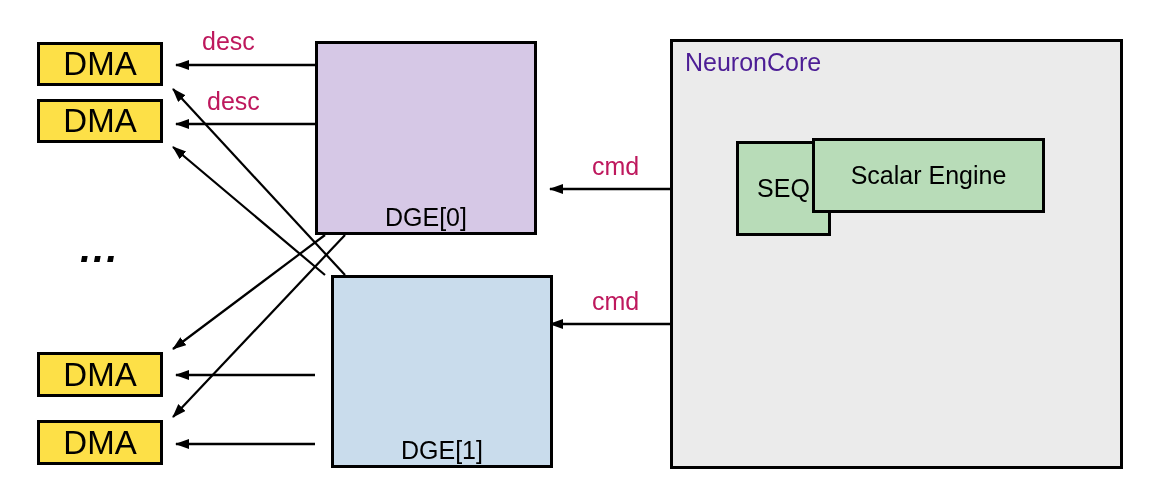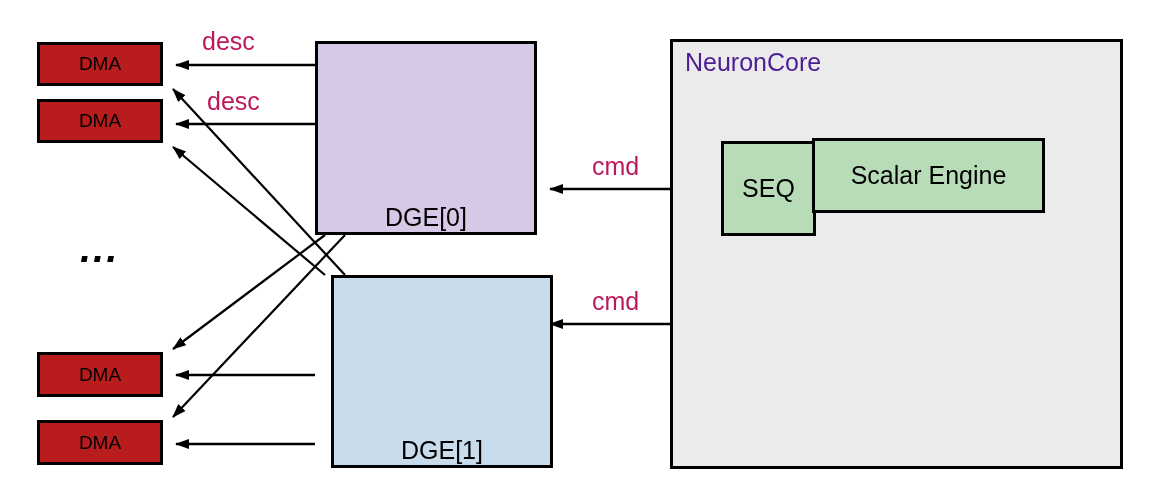--- a/index.html
+++ b/index.html
@@ -25,22 +25,22 @@
   .node {
     position: absolute;
     box-sizing: border-box;
     border: 3px solid #000000;
     display: flex;
     align-items: center;
     justify-content: center;
     color: #000000;
   }
   .dma-node {
-    font-size: 19px;
-    background: #b91c1c;
+    font-size: 33px;
+    background: #fde047;
   }
   .dge-node {
     font-size: 25px;
     align-items: flex-end;
   }
   .dge0 { background: #d6c8e6; }
   .dge1 { background: #c9dcec; }
   .core-node {
     background: #ebebeb;
     display: block;
@@ -152,21 +152,21 @@
   <div class="node dge-node dge0" style="left:315px; top:41px; width:222px; height:194px;">
     <span>DGE[0]</span>
   </div>
   <div class="node dge-node dge1" style="left:331px; top:275px; width:222px; height:193px;">
     <span>DGE[1]</span>
   </div>
 
   <div class="node core-node" style="left:670px; top:39px; width:453px; height:430px;">
     <div class="core-title">NeuronCore</div>
 
-    <div class="seq-cell" style="left:48px; top:99px; width:95px; height:95px;">
+    <div class="seq-cell" style="left:63px; top:99px; width:95px; height:95px;">
       <span>SEQ</span>
     </div>
     <div class="seq-cell" style="left:139px; top:96px; width:233px; height:75px;">
       <span>Scalar Engine</span>
     </div>
 
   </div>
 
   <div class="edge-label" style="left:202px; top:27px;">desc</div>
   <div class="edge-label" style="left:207px; top:87px;">desc</div>

